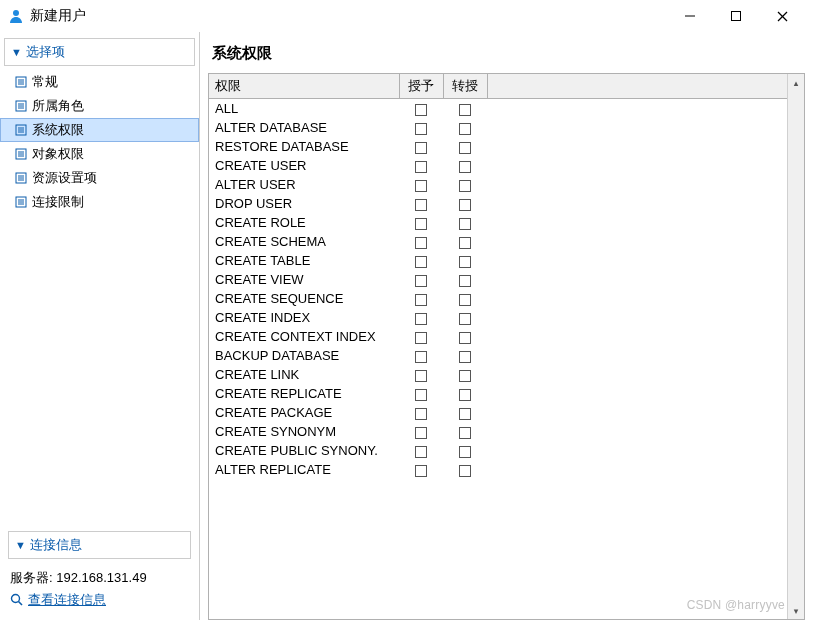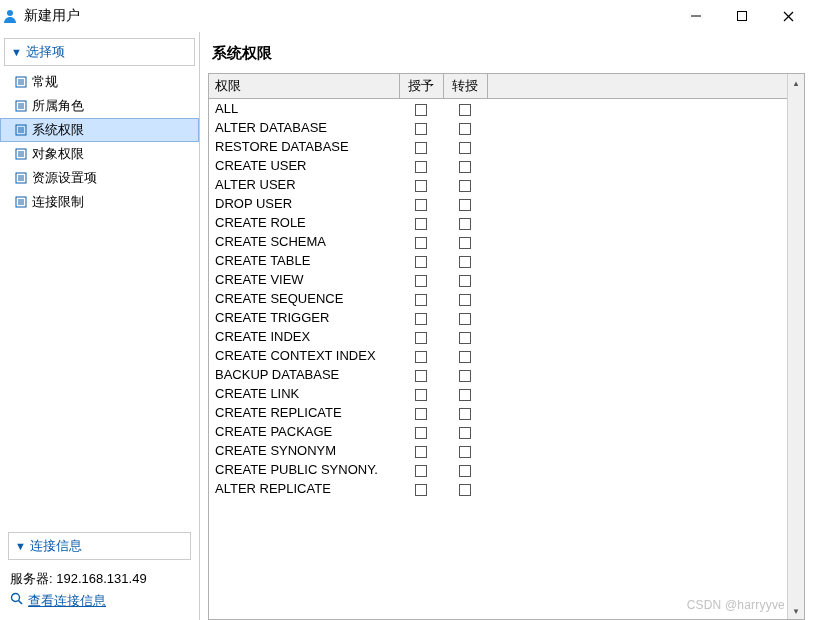--- a/index.html
+++ b/index.html
@@ -1,36 +1,36 @@
 <!DOCTYPE html>
 <html><head>
 <meta charset="utf-8">
 <style>
   * { box-sizing: border-box; margin: 0; padding: 0; }
   html, body { width: 813px; height: 620px; font-family: "Microsoft YaHei", "Segoe UI", sans-serif; font-size: 13px; background: #fff; color: #000; overflow: hidden; }
   .window { width: 813px; height: 620px; display: flex; flex-direction: column; }
-  .titlebar { height: 32px; display: flex; align-items: center; padding: 0 2px; }
+  .titlebar { height: 32px; display: flex; align-items: center; padding: 0 8px; }
   .titlebar .title-icon { width: 16px; height: 16px; margin-right: 6px; display:flex; align-items:center; justify-content:center;}
   .titlebar .title-text { flex: 1; font-size: 14px; }
   .win-btns { display: flex; }
   .win-btn { width: 46px; height: 30px; display:flex; align-items:center; justify-content:center; font-size:14px; }
   .body { flex: 1; display: flex; overflow: hidden; }
   .sidebar { width: 200px; border-right: 1px solid #ccc; display: flex; flex-direction: column; }
   .sidebar-section { padding: 6px 0 0 0; }
   .section-header { background: #fff; border: 1px solid #ccc; margin: 0 4px; padding: 4px 6px; color: #0b5cab; font-size: 13px; display:flex; align-items:center; }
   .section-header .arrow { color:#0b5cab; margin-right:4px; font-size:11px; }
   .nav { padding: 4px 0; }
   .nav-item { padding: 3px 6px 3px 14px; display:flex; align-items:center; cursor:default;text-align:right;}
   .nav-item .nav-icon { width:14px; height:14px; margin-right:4px; display:flex; align-items:center; justify-content:center; color:#0b5cab;}
   .nav-item.selected { background: #cce4ff; border:1px solid #8ab4e8; padding:2px 5px 2px 13px; }
   .sidebar-spacer { flex:1; }
   .conn-section { padding: 0 4px 4px 4px; }
   .conn-body { padding: 6px 6px 2px 6px; font-size: 13px; }
   .conn-row { margin: 4px 0; }
-  .link { color: #0b5cab; text-decoration: underline; display:inline-flex; }
+  .link { color: #0b5cab; text-decoration: underline; display:inline-flex; align-items:center;}
   .link .link-icon { width:14px; height:14px; margin-right:4px; color:#0b5cab;}
   .main { flex:1; display:flex; flex-direction:column; padding: 6px 8px 0 8px; overflow:hidden;}
   .main-title { font-size: 15px; font-weight: bold; padding: 6px 0 10px 4px; }
   .table-wrap { flex:1; border:1px solid #b0b0b0; position:relative; overflow:hidden; display:flex;}
   table { border-collapse: collapse; width: 100%; table-layout: fixed; }
   thead th { background: #f0f0f0; border-bottom:1px solid #b0b0b0; border-right:1px solid #b0b0b0; text-align:left; font-weight:normal; padding:3px 6px; font-size:13px;}
   thead th:last-child { border-right: none; }
   tbody td { padding: 2px 6px; font-size:13px; border-right:1px solid transparent;}
   .col-priv { width: 190px; }
   .col-grant { width: 44px; text-align:center; }
@@ -259,26 +259,20 @@
                   <td style="text-align:center;"><span class="checkbox"></span></td>
                   <td></td>
                 </tr>
                 <tr>
                   <td>CREATE SEQUENCE</td>
                   <td style="text-align:center;"><span class="checkbox"></span></td>
                   <td style="text-align:center;"><span class="checkbox"></span></td>
                   <td></td>
                 </tr>
                 <tr>
-                  <td>CREATE TRIGGER</td>
-                  <td style="text-align:center;"><span class="checkbox"></span></td>
-                  <td style="text-align:center;"><span class="checkbox"></span></td>
-                  <td></td>
-                </tr>
-                <tr>
                   <td>CREATE INDEX</td>
                   <td style="text-align:center;"><span class="checkbox"></span></td>
                   <td style="text-align:center;"><span class="checkbox"></span></td>
                   <td></td>
                 </tr>
                 <tr>
                   <td>CREATE CONTEXT INDEX</td>
                   <td style="text-align:center;"><span class="checkbox"></span></td>
                   <td style="text-align:center;"><span class="checkbox"></span></td>
                   <td></td>

